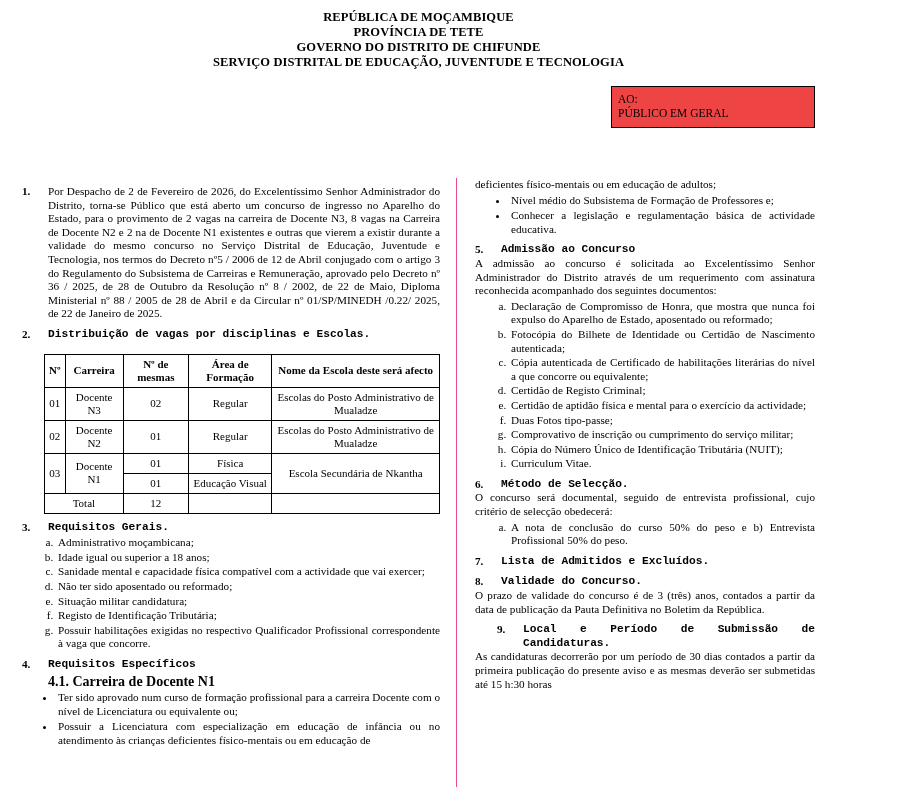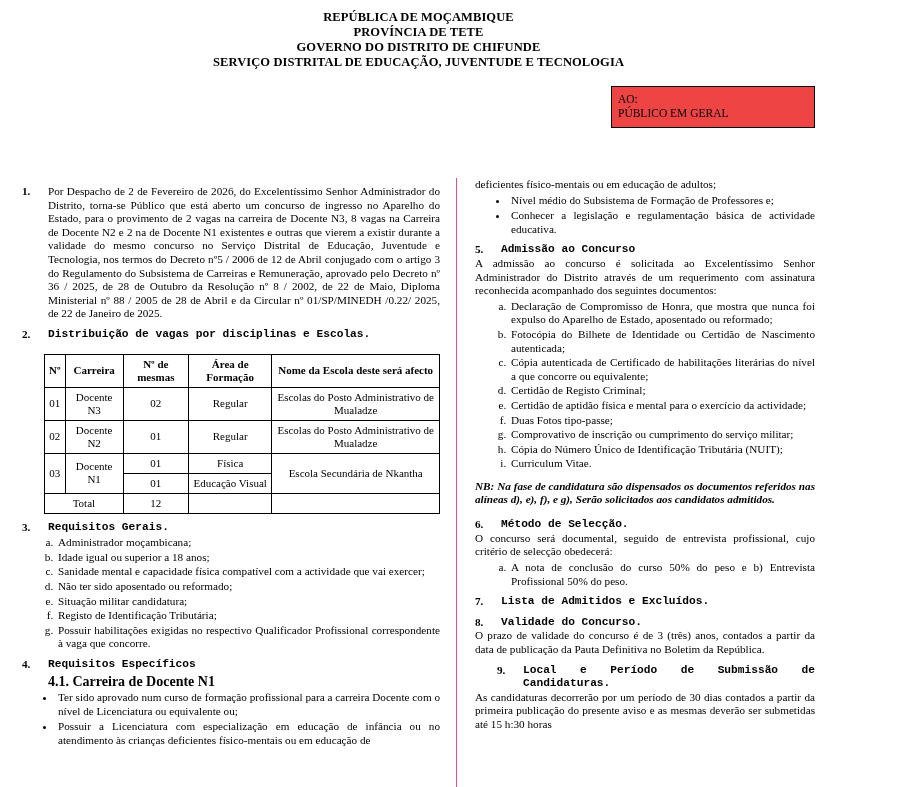--- a/index.html
+++ b/index.html
@@ -197,21 +197,21 @@
             <td></td>
           </tr>
         </tbody>
       </table>
 
       <div class="num-item">
         <div class="n">3.</div>
         <div class="bodytxt sec-title">Requisitos Gerais.</div>
       </div>
       <ol class="alpha">
-        <li>Administrador moçambicana;</li>
+        <li>Administrativo moçambicana;</li>
         <li>Idade igual ou superior a 18 anos;</li>
         <li>Sanidade mental e capacidade física compatível com a actividade que vai exercer;</li>
         <li>Não ter sido aposentado ou reformado;</li>
         <li>Situação militar candidatura;</li>
         <li>Registo de Identificação Tributária;</li>
         <li>Possuir habilitações exigidas no respectivo Qualificador Profissional correspondente à vaga que concorre.</li>
       </ol>
 
       <div class="num-item">
         <div class="n">4.</div>
@@ -243,21 +243,20 @@
         <li>Fotocópia do Bilhete de Identidade ou Certidão de Nascimento autenticada;</li>
         <li>Cópia autenticada de Certificado de habilitações literárias do nível a que concorre ou equivalente;</li>
         <li>Certidão de Registo Criminal;</li>
         <li>Certidão de aptidão física e mental para o exercício da actividade;</li>
         <li>Duas Fotos tipo-passe;</li>
         <li>Comprovativo de inscrição ou cumprimento do serviço militar;</li>
         <li>Cópia do Número Único de Identificação Tributária (NUIT);</li>
         <li>Curriculum Vitae.</li>
       </ol>
 
-      <p class="nb">NB: Na fase de candidatura são dispensados os documentos referidos nas alíneas d), e), f), e g), Serão solicitados aos candidatos admitidos.</p>
 
       <div class="num-item">
         <div class="n">6.</div>
         <div class="bodytxt sec-title">Método de Selecção.</div>
       </div>
       <p class="para mt2">O concurso será documental, seguido de entrevista profissional, cujo critério de selecção obedecerá:</p>
       <ol class="alpha">
         <li>A nota de conclusão do curso 50% do peso e b) Entrevista Profissional 50% do peso.</li>
       </ol>
 

